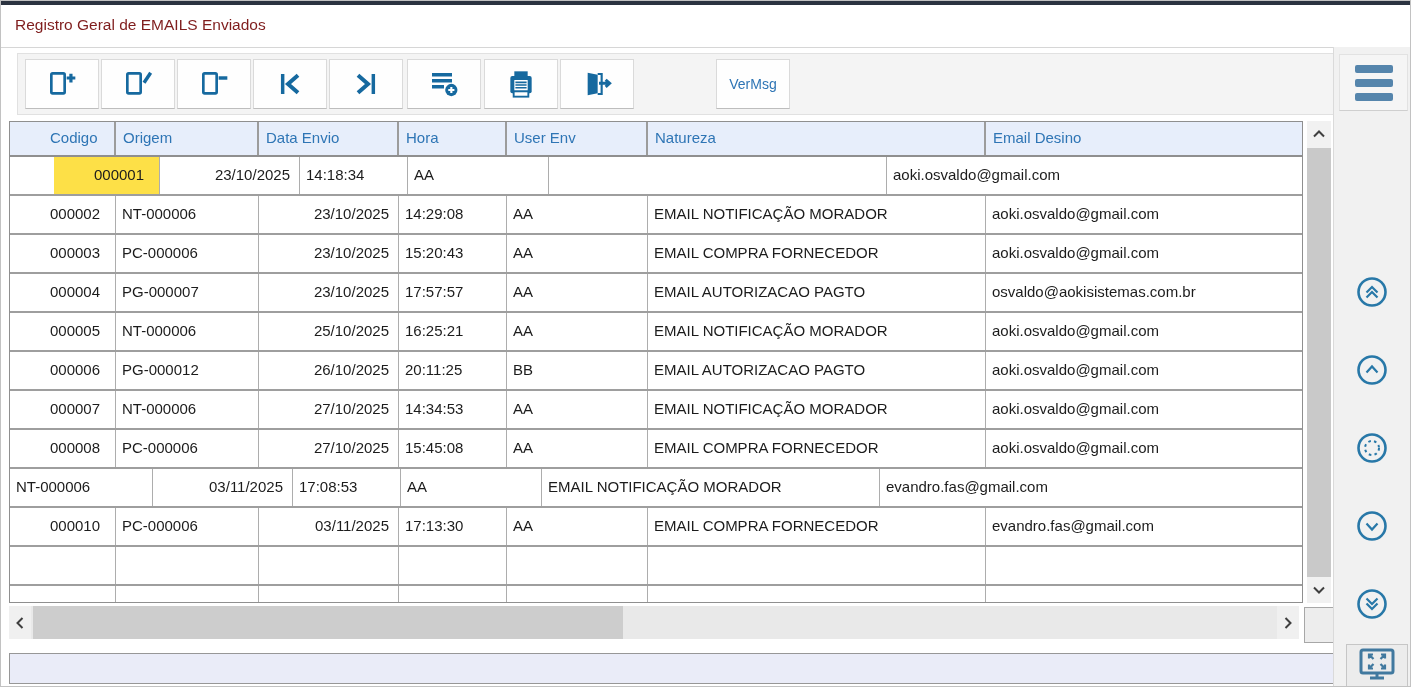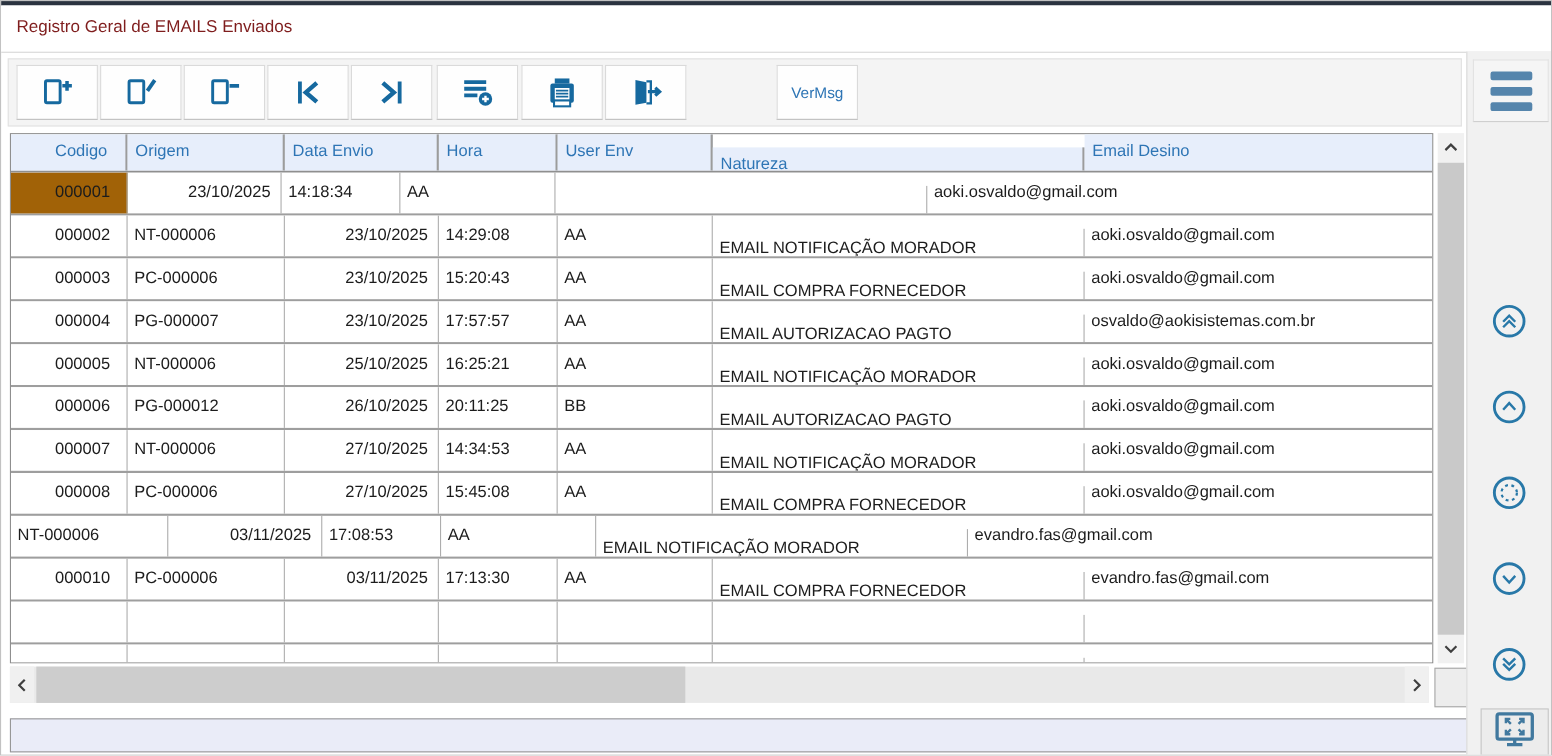--- a/index.html
+++ b/index.html
@@ -7,21 +7,21 @@
     position:relative;width:1411px;height:687px;overflow:hidden;
     background:#ffffff;border:1px solid #c2c2c2;box-sizing:border-box;
     font-family:"Liberation Sans", sans-serif;
   }
   
   .top-edge{position:absolute;left:0;top:0;width:100%;height:4px;background:#2b3340;}
   
   .titlebar{position:absolute;left:0;top:4px;width:100%;height:42px;background:#ffffff;border-bottom:1px solid #d6d6d6;}
   .titlebar .title{position:absolute;left:14px;top:11px;font-size:15.5px;color:#7f1d1d;}
   
-  .toolbar{position:absolute;left:6px;top:52px;width:1322px;height:62px;background:#f4f4f4;border:1px solid #e1e1e1;box-sizing:border-box;}
+  .toolbar{position:absolute;left:16px;top:52px;width:1322px;height:62px;background:#f4f4f4;border:1px solid #e1e1e1;box-sizing:border-box;}
   .tbtn{
     position:absolute;top:5px;width:74px;height:50px;background:#fefefe;
     border:1px solid #dadada;border-bottom-color:#bdbdbd;box-sizing:border-box;
     display:flex;align-items:center;justify-content:center;cursor:pointer;
   }
   .tbtn svg{display:block;}
   .vermsg{font-size:14px;color:#2e75b5;}
   
   .grid{position:absolute;left:8px;top:120px;width:1294px;height:482px;border:1px solid #8f8f8f;box-sizing:border-box;background:#fff;overflow:hidden;}
   .grow{display:flex;width:1292px;height:39px;box-sizing:border-box;border-bottom:2px solid #9e9e9e;background:#fff;}
@@ -29,23 +29,23 @@
   .hcell{
     box-sizing:border-box;background:#e7eefb;color:#2e75b5;font-size:15px;
     padding:0 0 0 7px;line-height:32px;border-right:2px solid #9c9c9c;
     white-space:nowrap;overflow:hidden;cursor:default;
   }
   .gcell{
     box-sizing:border-box;font-size:15px;color:#1c1c1c;padding:0 6px;
     line-height:36px;border-right:1px solid #adadad;white-space:nowrap;overflow:hidden;
   }
   .col0{width:106px;padding-left:40px;} .col1{width:143px;} .col2{width:140px;} .col3{width:108px;}
-  .col4{width:141px;} .col5{width:338px;margin-top:12px;} .col6{width:316px;border-right:none;}
+  .col4{width:141px;} .col5{width:338px;} .col6{width:316px;border-right:none;}
   .gcell.col2{text-align:right;padding-right:9px;}
-  .gcell.selected{background:#a16207;}
+  .gcell.selected{background:#fde047;margin-left:44px;}
   
   .vscroll{position:absolute;left:1306px;top:120px;width:24px;height:482px;background:#f1f1f1;}
   .vs-arrow{position:absolute;left:0;width:24px;height:26px;display:flex;align-items:center;justify-content:center;}
   .vs-up{top:0;} .vs-down{bottom:0;}
   .vs-thumb{position:absolute;left:0;top:27px;width:24px;height:429px;background:#c9c9c9;}
   
   .hscroll{position:absolute;left:8px;top:605px;width:1290px;height:33px;background:#e9e9e9;}
   .hs-arrow{position:absolute;top:0;width:22px;height:33px;background:#f0f0f0;display:flex;align-items:center;justify-content:center;}
   .hs-left{left:0;} .hs-right{right:0;}
   .hs-thumb{position:absolute;left:24px;top:0;width:590px;height:33px;background:#cdcdcd;}

